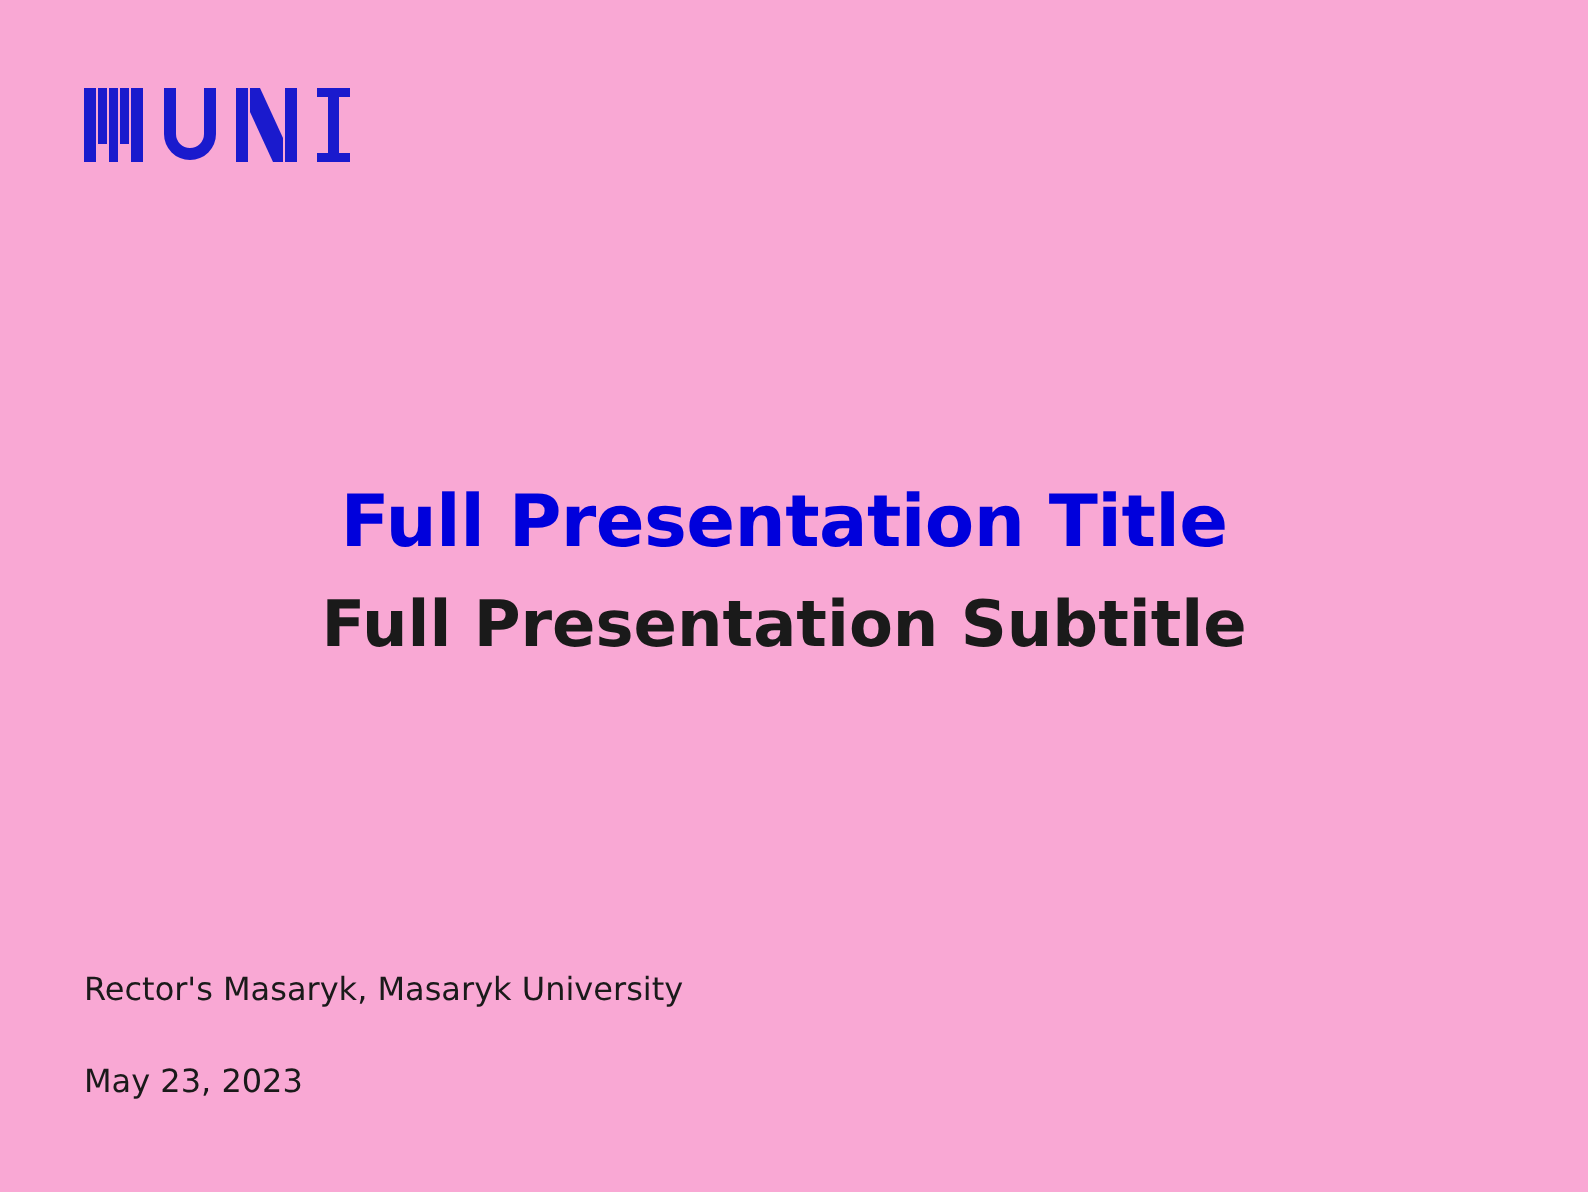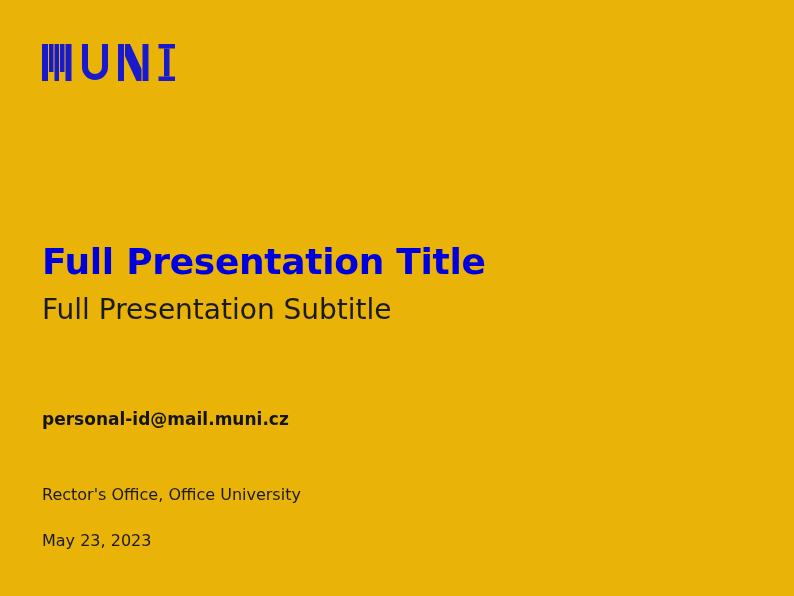--- a/index.html
+++ b/index.html
@@ -10,21 +10,22 @@
     width: 794px;
     height: 596px;
     background: #ffffff;
     font-family: "DejaVu Sans", sans-serif;
     overflow: hidden;
   }
   .slide {
     position: relative;
     width: 794px;
     height: 596px;
-    background: #eab308;
+    background: #f9a8d4;
+    text-align: center;
   }
 
   
   .logo {
     position: absolute;
     left: 42px;
     top: 44px;
     height: 37px;
     display: block;
   }
@@ -41,22 +42,22 @@
     font-size: 36px;
     font-weight: bold;
     color: #0000dc;
     letter-spacing: -0.3px;
     line-height: 1.05;
     margin: 0;
     white-space: nowrap;
   }
   .slide-subtitle {
     font-family: "DejaVu Sans", sans-serif;
-    font-size: 28px;
-    font-weight: normal;
+    font-size: 32px;
+    font-weight: bold;
     color: #1a1a1a;
     line-height: 1.1;
     margin: 14px 0 0 0;
     white-space: nowrap;
   }
 
   
   .author-block {
     position: absolute;
     left: 42px;
@@ -124,20 +125,19 @@
       <rect x="233" y="65" width="33" height="9"></rect>
     </g>
   </svg>
 
   <div class="title-block">
     <h1 class="slide-title">Full Presentation Title</h1>
     <h2 class="slide-subtitle">Full Presentation Subtitle</h2>
   </div>
 
   <div class="author-block">
-    <div class="author-email">personal-id@mail.muni.cz</div>
   </div>
 
-  <div class="affiliation">Rector's Office, Office University</div>
+  <div class="affiliation">Rector's Masaryk, Masaryk University</div>
 
   <div class="date">May 23, 2023</div>
 
 </div>
 
 </body></html>

